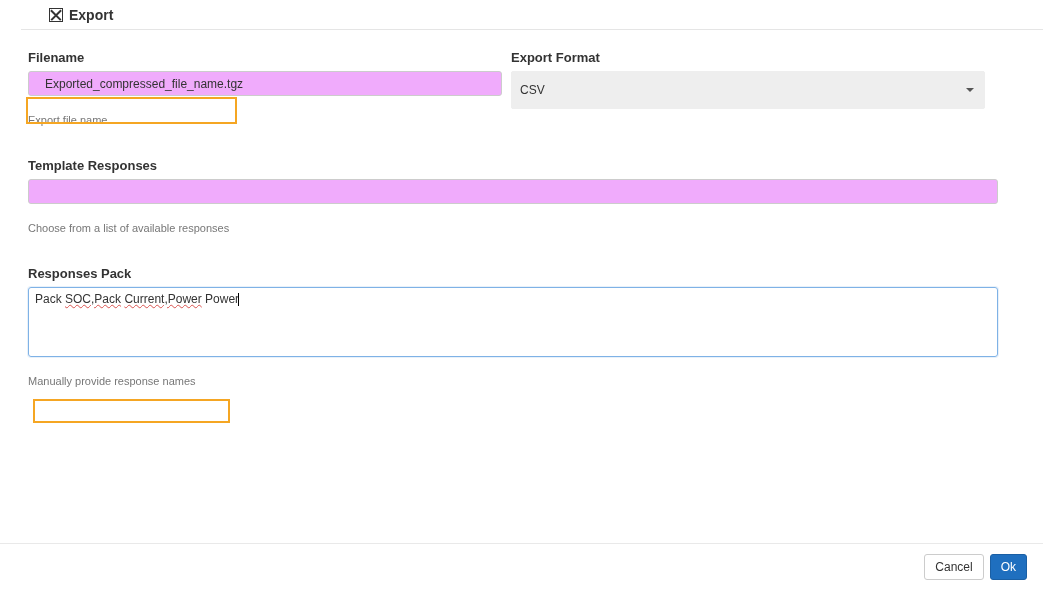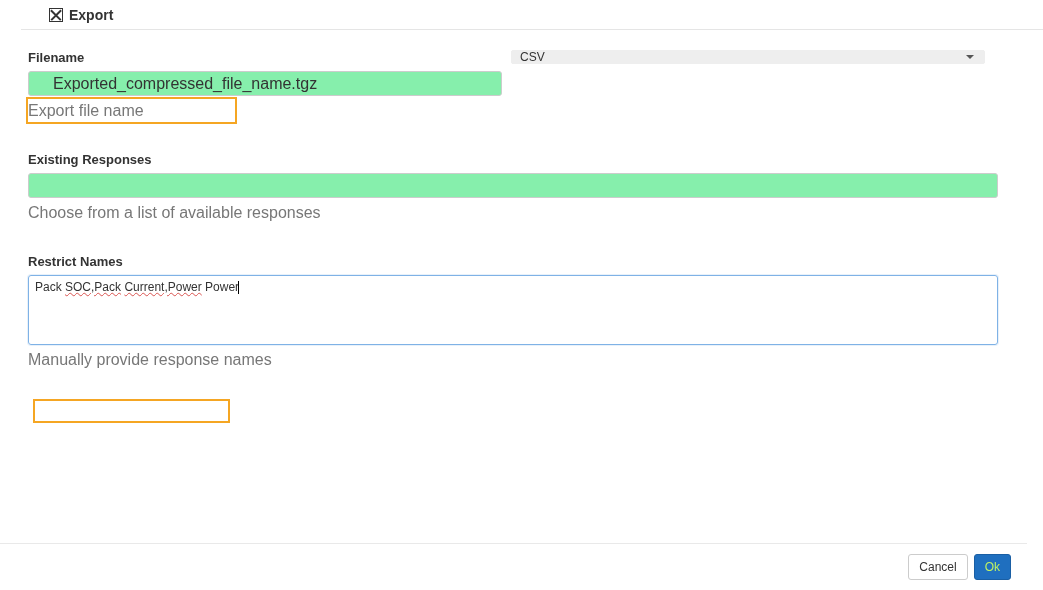--- a/index.html
+++ b/index.html
@@ -39,89 +39,89 @@
   .section { padding-top: 20px; }
   .row { display: flex; gap: 9px; }
   .col-left { flex: 0 0 474px; }
   .col-right { flex: 0 0 474px; }
   .field-label { font-weight: bold; font-size: 13px; margin-bottom: 6px; display: block; }
   .text-input {
     width: 100%;
     height: 25px;
     border: 1px solid #ccc;
     border-radius: 3px;
-    padding: 2px 24px;
-    font-size: 16px;
+    padding: 2px 16px;
+    font-size: 12px;
     color: #333;
-    background: #86efac;
+    background: #f0abfc;
   }
   .select-wrap {
     position: relative;
     width: 100%;
     background: #eee;
     border: 1px solid #eee;
     border-radius: 2px;
-    height: 14px;
+    height: 38px;
     display: flex;
     align-items: center;
     padding: 0 8px;
     cursor: pointer;
   }
   .select-value { font-size: 12px; color: #333; }
   .select-caret {
     position: absolute;
     right: 10px; top: 50%;
     width: 0; height: 0;
     border-left: 4px solid transparent;
     border-right: 4px solid transparent;
     border-top: 4px solid #555;
     transform: translateY(-50%);
   }
-  .helper { font-size: 16px; color: #777; margin-top: 6px; }
+  .helper { font-size: 11px; color: #777; margin-top: 18px; }
   .full-input { width: 970px; }
   .textarea {
     width: 970px;
     height: 70px;
     border: 1px solid #7fb2e6;
     border-radius: 3px;
     padding: 4px 6px;
     font-size: 12px;
     color: #333;
     font-family: inherit;
     resize: both;
     box-shadow: 0 0 0 1px rgba(100,160,220,0.15);
   }
   .highlight-box {
     position: absolute;
     border: 2px solid #f5a623;
     pointer-events: none;
   }
   .footer {
     position: absolute;
-    bottom: 0; left: 0; right: 16px;
+    bottom: 0; left: 0; right: 0;
     border-top: 1px solid #e9e9e9;
     padding: 10px 16px;
     display: flex;
     justify-content: flex-end;
     gap: 6px;
   }
   .btn {
     height: 26px;
     padding: 0 10px;
     border-radius: 3px;
     font-size: 12px;
     cursor: pointer;
     border: 1px solid #ccc;
     background: #fff;
     color: #333;
   }
   .btn-primary {
     background: #1f6fbf;
     border-color: #1a5fa4;
-    color: #bef264;
+    color: #ffffff;
   }
   .spell {
     text-decoration-line: underline;
     text-decoration-style: wavy;
     text-decoration-color: #d9534f;
     text-decoration-thickness: 1px;
   }
   .caret {
     display: inline-block;
     width: 1px; height: 13px;
@@ -142,37 +142,38 @@
 <div class="container">
 
   <div class="section">
     <div class="row">
       <div class="col-left">
         <label class="field-label">Filename</label>
         <input type="text" class="text-input" value="Exported_compressed_file_name.tgz" style="">
         <div class="helper">Export file name</div>
       </div>
       <div class="col-right">
+        <label class="field-label">Export Format</label>
         <div class="select-wrap">
           <span class="select-value">CSV</span>
           <span class="select-caret"></span>
         </div>
       </div>
     </div>
   </div>
 
 
   <div class="section" style="padding-top:32px;">
-    <label class="field-label">Existing Responses</label>
+    <label class="field-label">Template Responses</label>
     <input type="text" class="text-input full-input" value="" style="">
     <div class="helper">Choose from a list of available responses</div>
   </div>
 
   <div class="section" style="padding-top:32px;">
-    <label class="field-label">Restrict Names</label>
+    <label class="field-label">Responses Pack</label>
     <div class="textarea" id="names-ta" contenteditable="true" style=""><span class="ta-content" id="names-content"><span>Pack </span><span class="spell">SOC,Pack</span><span> </span><span class="spell">Current,Power</span><span> Power</span></span><span class="caret"></span></div>
     <div class="helper">Manually provide response names</div>
   </div>
 
 </div>
 
 <div class="highlight-box" style="left:26px; top:97px; width:211px; height:27px;"></div>
 <div class="highlight-box" style="left:33px; top:399px; width:197px; height:24px;"></div>
 
 <div class="footer">

